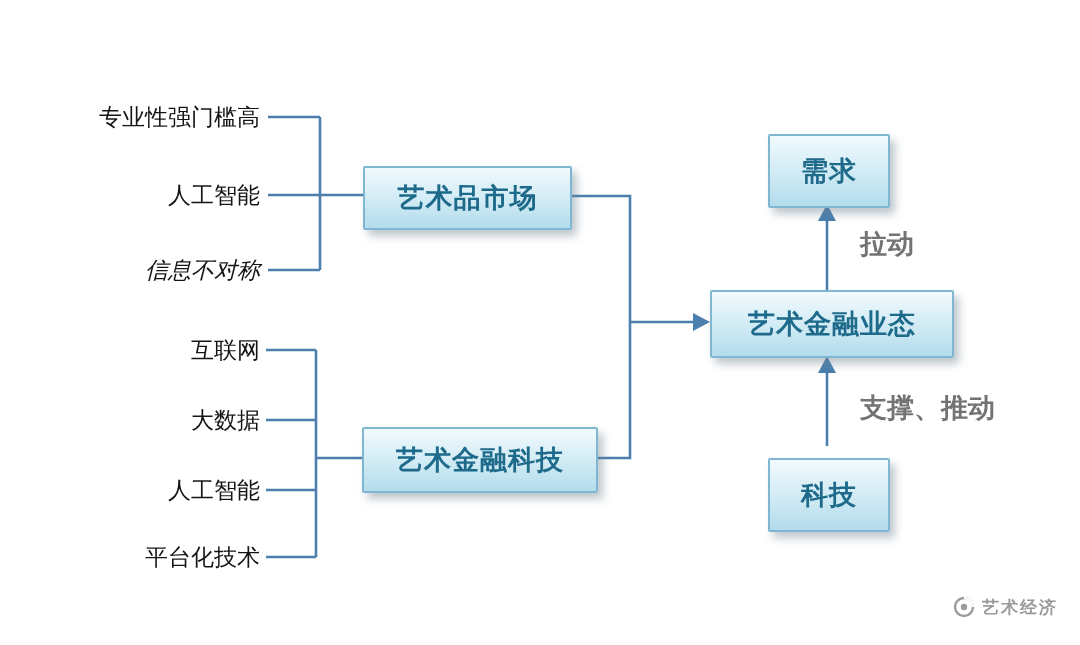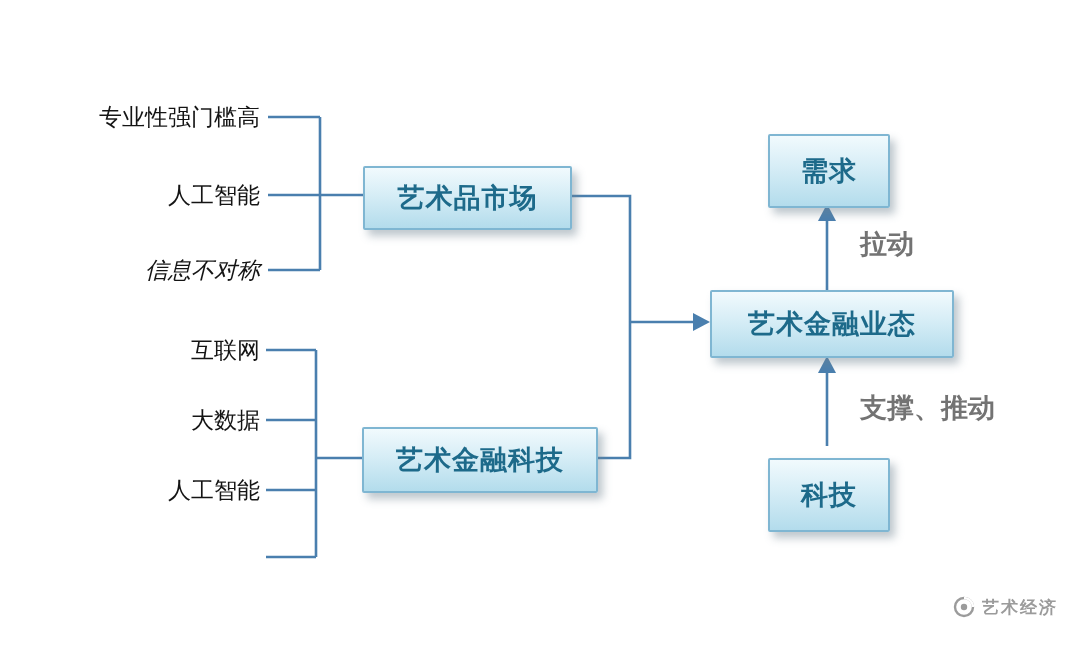--- a/index.html
+++ b/index.html
@@ -111,20 +111,21 @@
     <polygon class="arrowhead" points="827,356 818,373 836,373"></polygon>
   </svg>
 
   <div class="factor" id="factor-top-0">专业性强门槛高</div>
   <div class="factor" id="factor-top-1">人工智能</div>
   <div class="factor" id="factor-top-2">信息不对称</div>
 
   <div class="factor" id="factor-bot-0">互联网</div>
   <div class="factor" id="factor-bot-1">大数据</div>
   <div class="factor" id="factor-bot-2">人工智能</div>
+  <div class="factor" id="factor-bot-3">平台化技术</div>
 
   <div class="node" id="node-art-market">艺术品市场</div>
   <div class="node" id="node-art-fintech">艺术金融科技</div>
   <div class="node" id="node-demand">需求</div>
   <div class="node" id="node-ecosystem">艺术金融业态</div>
   <div class="node" id="node-technology">科技</div>
 
   <div class="edge-label" id="label-pull">拉动</div>
   <div class="edge-label" id="label-support">支撑、推动</div>
 

